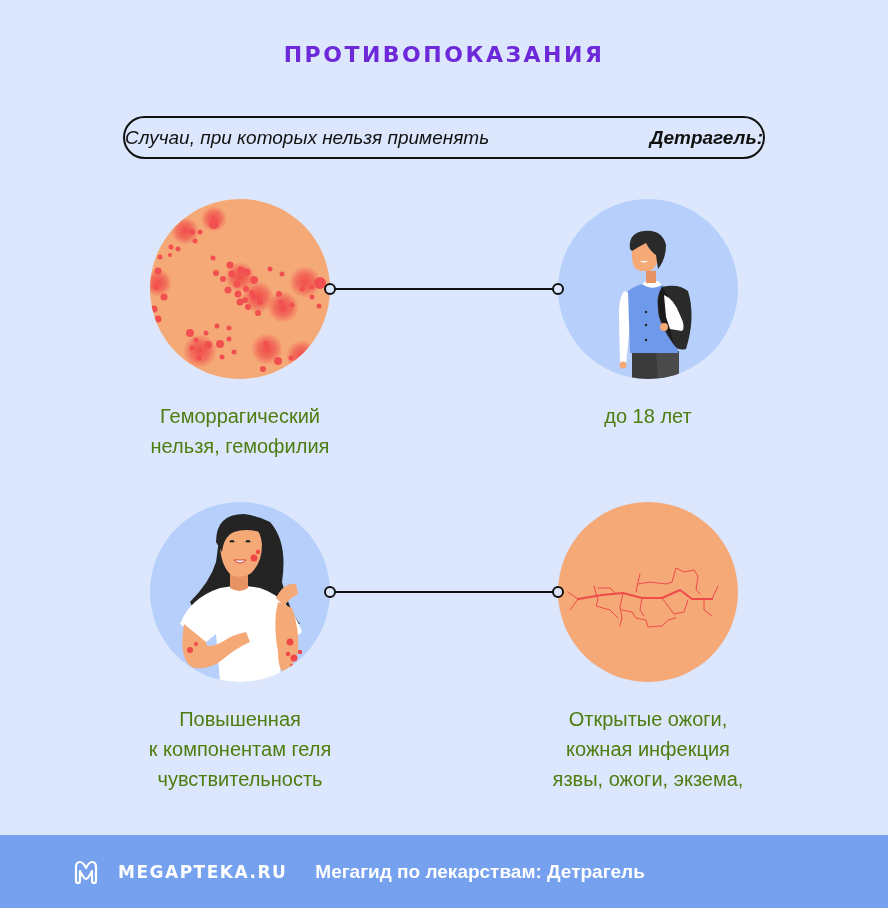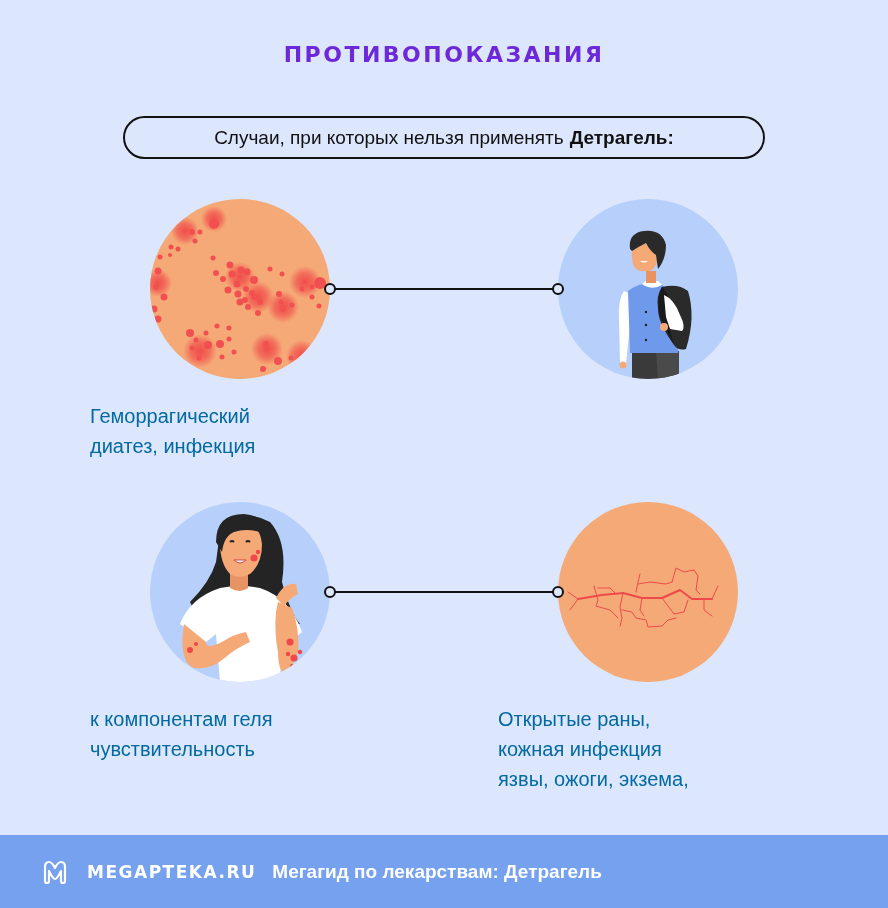--- a/index.html
+++ b/index.html
@@ -11,57 +11,57 @@
     position: relative;
   }
   .title {
     position: absolute; left: 0; top: 42px; width: 888px;
     text-align: center; font-weight: bold; font-size: 22px;
     letter-spacing: 2.5px; color: #6d28d9;
   }
   .subtitle-pill {
     position: absolute; left: 123px; top: 116px; width: 642px; height: 43px;
     border: 2px solid #111; border-radius: 22px;
-    display: flex; align-items: center; justify-content: center;
-    font-size: 19px; color: #111; font-family: "Liberation Sans", sans-serif;
+    display: flex; align-items: center; justify-content: space-between;
+    font-size: 19px; color: #111; font-family: "Liberation Sans", sans-serif; font-style: italic;
   }
   .subtitle-pill b { margin-left: 6px; font-weight: bold; }
   .circle {
     position: absolute; width: 180px; height: 180px; border-radius: 50%;
     overflow: hidden;
   }
   .circle svg { width: 100%; height: 100%; display: block; }
   .c1 { left: 150px; top: 199px; }
   .c2 { left: 558px; top: 199px; }
   .c3 { left: 150px; top: 502px; }
   .c4 { left: 558px; top: 502px; }
   .connector {
     position: absolute; height: 2px; background: #111;
   }
   .dot {
     position: absolute; width: 12px; height: 12px; border-radius: 50%;
     border: 2px solid #111; background: #dce7fd;
   }
   .label {
-    position: absolute; width: 300px; text-align: left;
-    font-size: 20px; line-height: 30px; color: #0369a1;
+    position: absolute; width: 300px; text-align: center;
+    font-size: 20px; line-height: 30px; color: #4d7c0f;
     font-family: "Liberation Sans", sans-serif;
   }
   .label span { display: block; }
   .footer {
     position: absolute; left: 0; top: 835px; width: 888px; height: 73px;
-    background: #76a1ee; display: flex; align-items: center;
+    background: #76a1ee; display: flex; align-items: center; padding-left: 31px;
   }
   .footer .logo-icon { margin-left: 40px; width: 30px; height: 26px; }
   .footer .brand {
     margin-left: 17px; color: #fff; font-weight: bold; font-size: 17px;
     letter-spacing: 1.5px; font-family: "DejaVu Sans", sans-serif;
   }
   .footer .tagline {
-    margin-left: 16px; color: #fff; font-weight: bold; font-size: 19px;
+    margin-left: 28px; color: #fff; font-weight: bold; font-size: 19px;
     font-family: "Liberation Sans", sans-serif;
   }
 </style>
 </head>
 <body>
 
 <div class="title">ПРОТИВОПОКАЗАНИЯ</div>
 
 <div class="subtitle-pill">
   <span>Случаи, при которых нельзя применять</span>
@@ -248,30 +248,32 @@
 <div class="connector" style="left:330px; top:288px; width:228px;"></div>
 <div class="dot" style="left:324px; top:283px;"></div>
 <div class="dot" style="left:552px; top:283px;"></div>
 
 <div class="connector" style="left:330px; top:591px; width:228px;"></div>
 <div class="dot" style="left:324px; top:586px;"></div>
 <div class="dot" style="left:552px; top:586px;"></div>
 
 <div class="label" style="left:90px; top:401px;">
   <span>Геморрагический</span>
-  <span>диатез, инфекция</span>
+  <span>нельзя, гемофилия</span>
 </div>
 <div class="label" style="left:498px; top:401px;">
+  <span>до 18 лет</span>
 </div>
 <div class="label" style="left:90px; top:704px;">
+  <span>Повышенная</span>
   <span>к компонентам геля</span>
   <span>чувствительность</span>
 </div>
 <div class="label" style="left:498px; top:704px;">
-  <span>Открытые раны,</span>
+  <span>Открытые ожоги,</span>
   <span>кожная инфекция</span>
   <span>язвы, ожоги, экзема,</span>
 </div>
 
 <div class="footer">
   <svg class="logo-icon" viewBox="0 0 30 26">
     <path d="M5 22 L5 8 Q5 3 9 3 Q12 3 15 9 Q18 3 21 3 Q25 3 25 8 L25 22 Q25 24 23 24 Q21 24 21 22 L21 12 Q17 20 15 20 Q13 20 9 12 L9 22 Q9 24 7 24 Q5 24 5 22 Z" fill="none" stroke="#ffffff" stroke-width="2.2" stroke-linejoin="round"></path>
   </svg>
   <span class="brand">MEGAPTEKA.RU</span>
   <span class="tagline">Мегагид по лекарствам: Детрагель</span>

